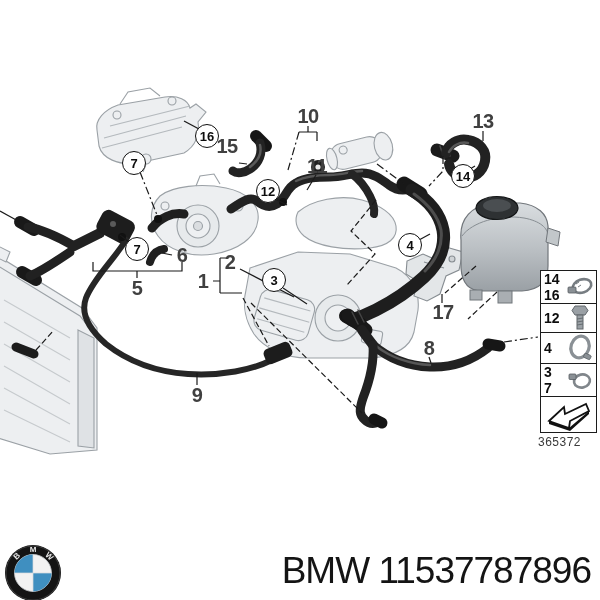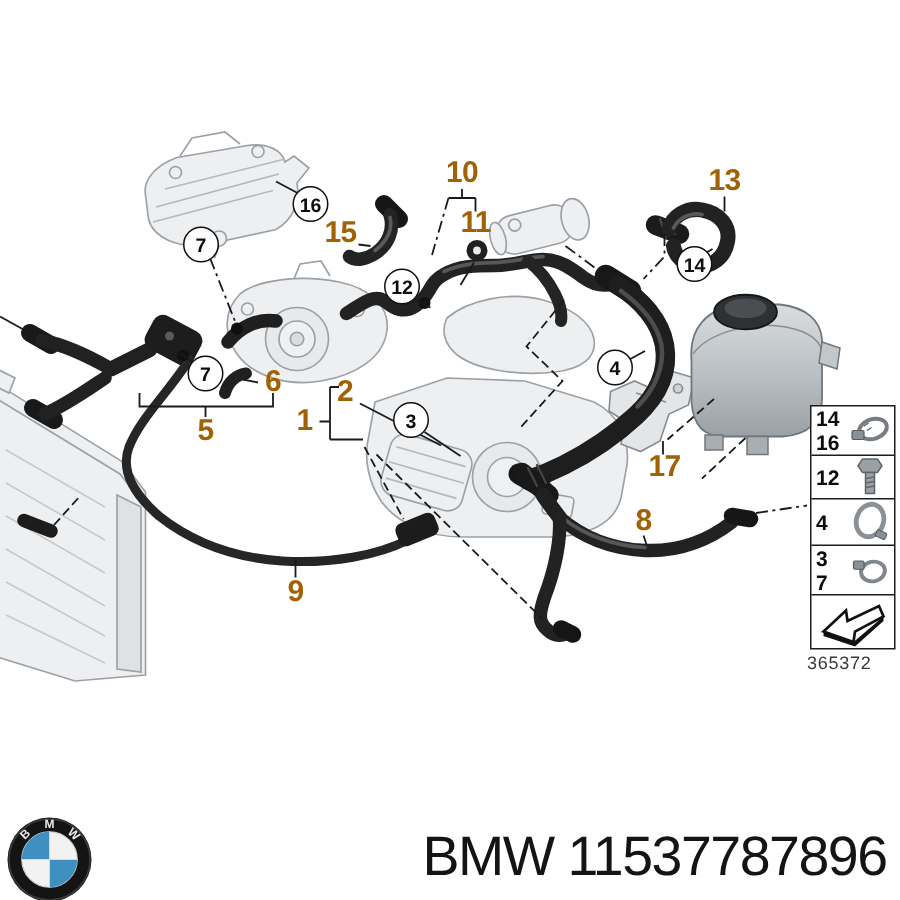--- a/index.html
+++ b/index.html
@@ -4,21 +4,21 @@
 <style>
   html,body{margin:0;padding:0;background:#fff;}
   #stage{position:relative;width:600px;height:600px;background:#ffffff;overflow:hidden;
          font-family:"Liberation Sans",sans-serif;}
   #diagram-svg{position:absolute;left:0;top:0;}
   .co{position:absolute;transform:translate(-50%,-50%);width:22px;height:22px;
       border:1.7px solid #101010;border-radius:50%;background:#fff;z-index:5;
       display:flex;align-items:center;justify-content:center;
       font:bold 13px "Liberation Sans",sans-serif;color:#0d0d0d;}
   .bo{position:absolute;transform:translate(-50%,-50%);z-index:5;
-      font:bold 20px "Liberation Sans",sans-serif;color:#a16207;letter-spacing:-0.5px;}
+      font:bold 20px "Liberation Sans",sans-serif;color:#404040;letter-spacing:-0.5px;}
   #legend-box{position:absolute;left:540px;top:270px;width:57px;height:163px;
       border:1.6px solid #1c1c1c;background:#fff;box-sizing:border-box;z-index:6;
       display:flex;flex-direction:column;}
   .lg-row{flex:1;display:flex;align-items:center;justify-content:space-between;
       padding:0 2px 0 3px;border-bottom:1.6px solid #1c1c1c;box-sizing:border-box;}
   .lg-row:last-child{border-bottom:none;justify-content:center;}
   .lg-nums{display:flex;flex-direction:column;line-height:13px;
       font:bold 14px "Liberation Sans",sans-serif;color:#0d0d0d;}
   .lg-icon{flex:0 0 auto;}
   #drawing-number{position:absolute;left:538px;top:435px;width:62px;text-align:left;
@@ -219,23 +219,23 @@
   </svg>
 
   <div class="co" style="left:134px;top:163px">7</div>
   <div class="co" style="left:207px;top:136px">16</div>
   <div class="co" style="left:268px;top:191px">12</div>
   <div class="co" style="left:274px;top:280px">3</div>
   <div class="co" style="left:410px;top:245px">4</div>
   <div class="co" style="left:463px;top:176px">14</div>
   <div class="co" style="left:137px;top:249px">7</div>
 
-  <div class="bo" style="left:227px;top:156px">15</div>
+  <div class="bo" style="left:227px;top:146px">15</div>
   <div class="bo" style="left:308px;top:116px">10</div>
-  <div class="bo" style="left:317px;top:149px">11</div>
+  <div class="bo" style="left:317px;top:166px">11</div>
   <div class="bo" style="left:483px;top:121px">13</div>
   <div class="bo" style="left:230px;top:262px">2</div>
   <div class="bo" style="left:203px;top:281px">1</div>
   <div class="bo" style="left:182px;top:255px">6</div>
   <div class="bo" style="left:137px;top:288px">5</div>
   <div class="bo" style="left:443px;top:312px">17</div>
   <div class="bo" style="left:429px;top:348px">8</div>
   <div class="bo" style="left:197px;top:395px">9</div>
 
   <div id="legend-box">

